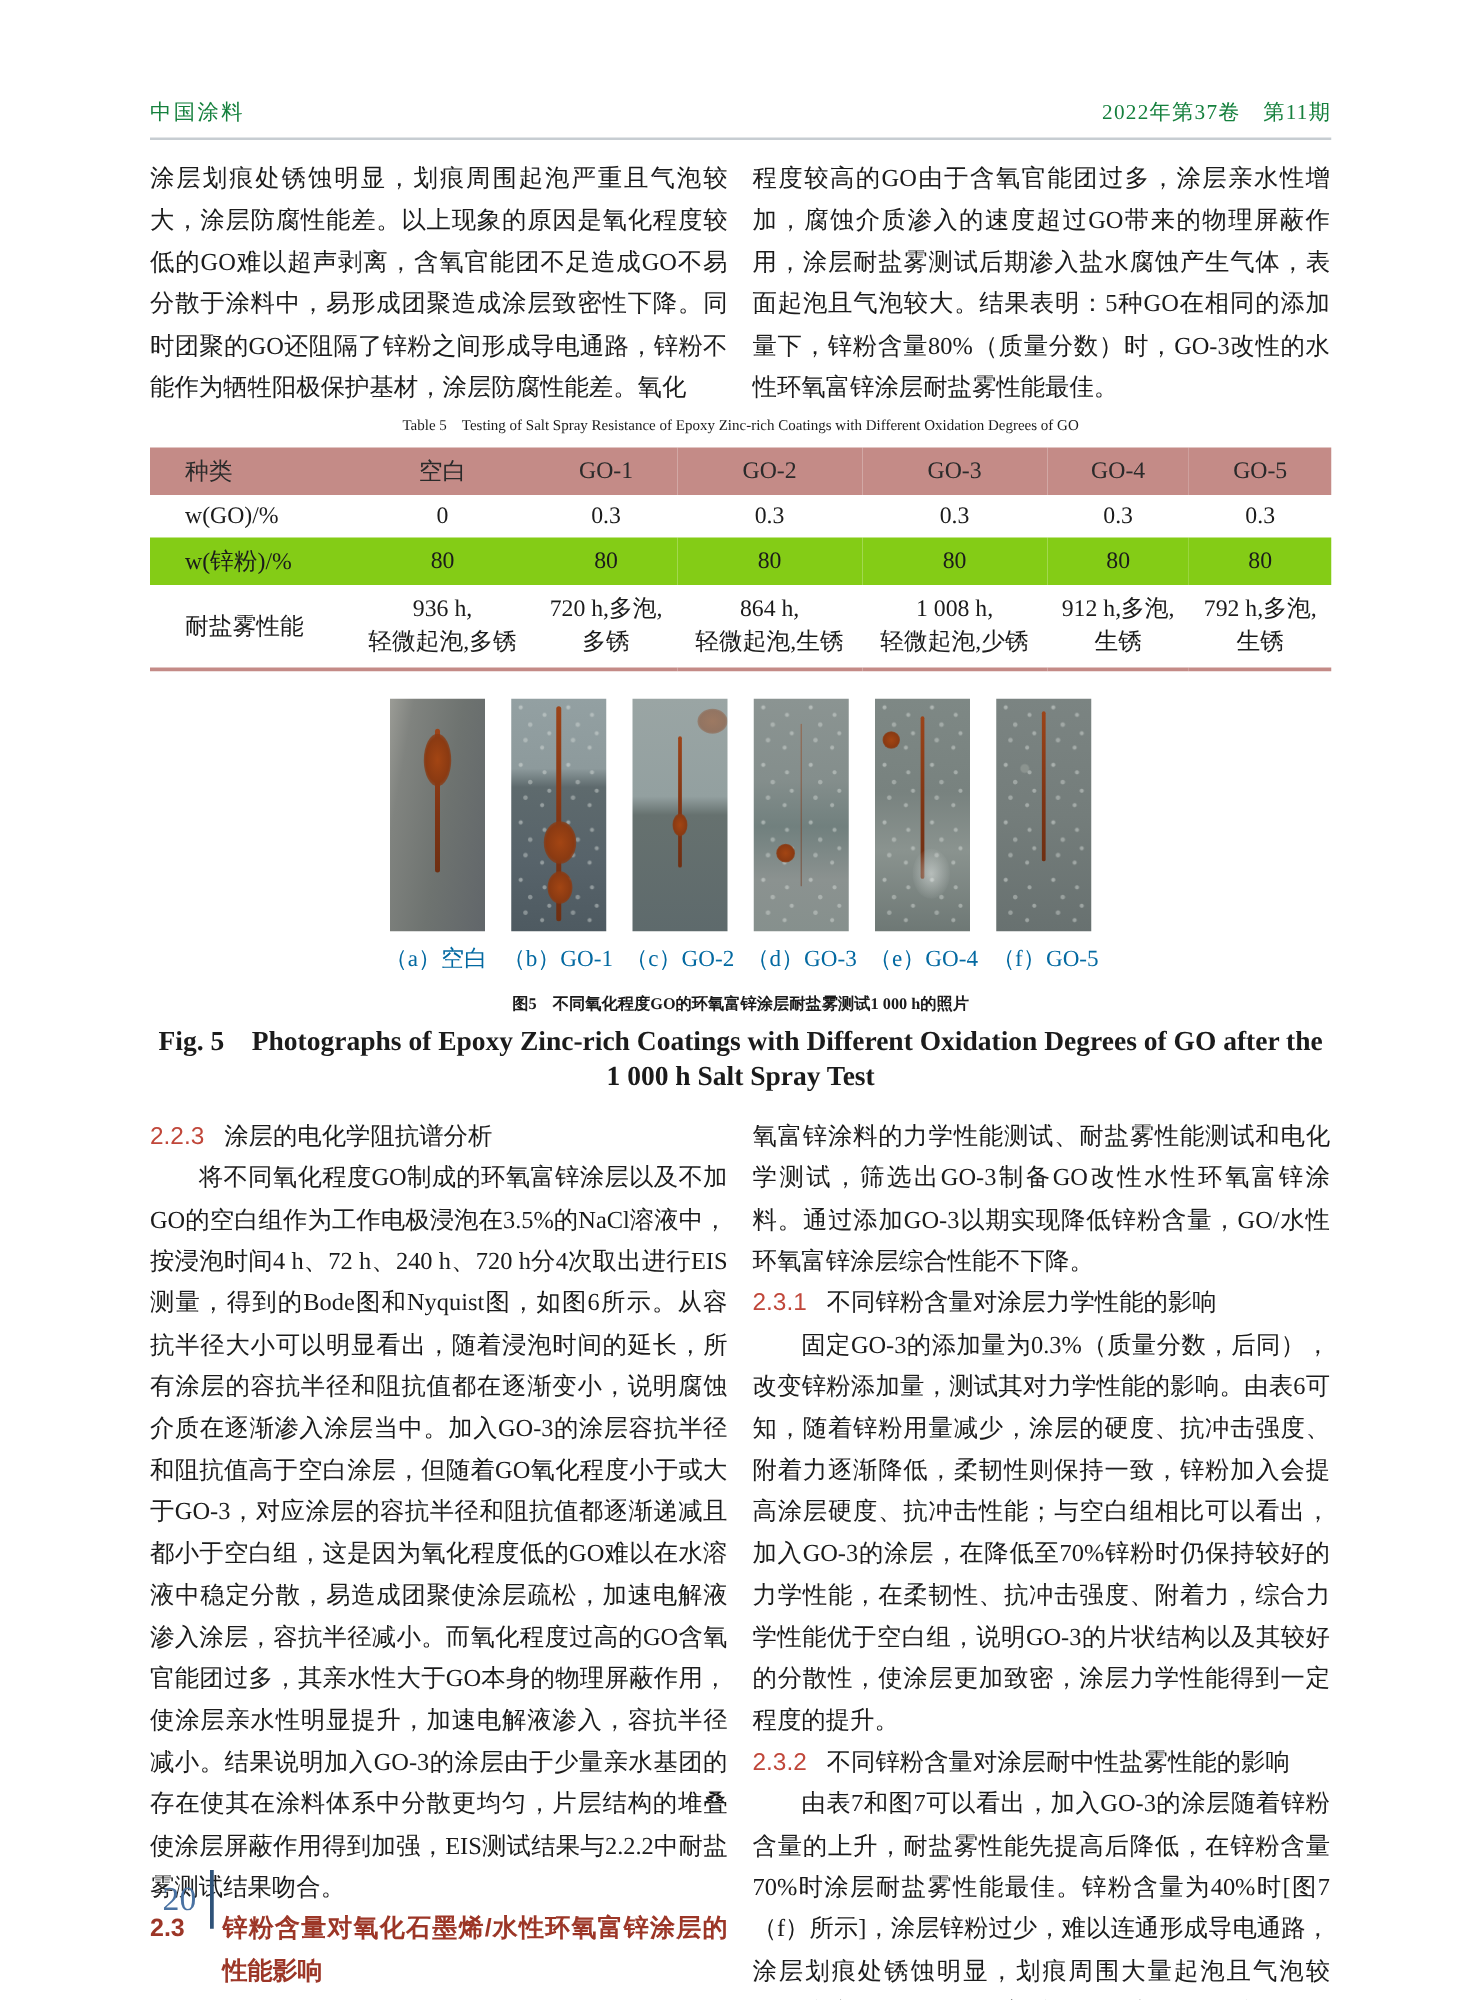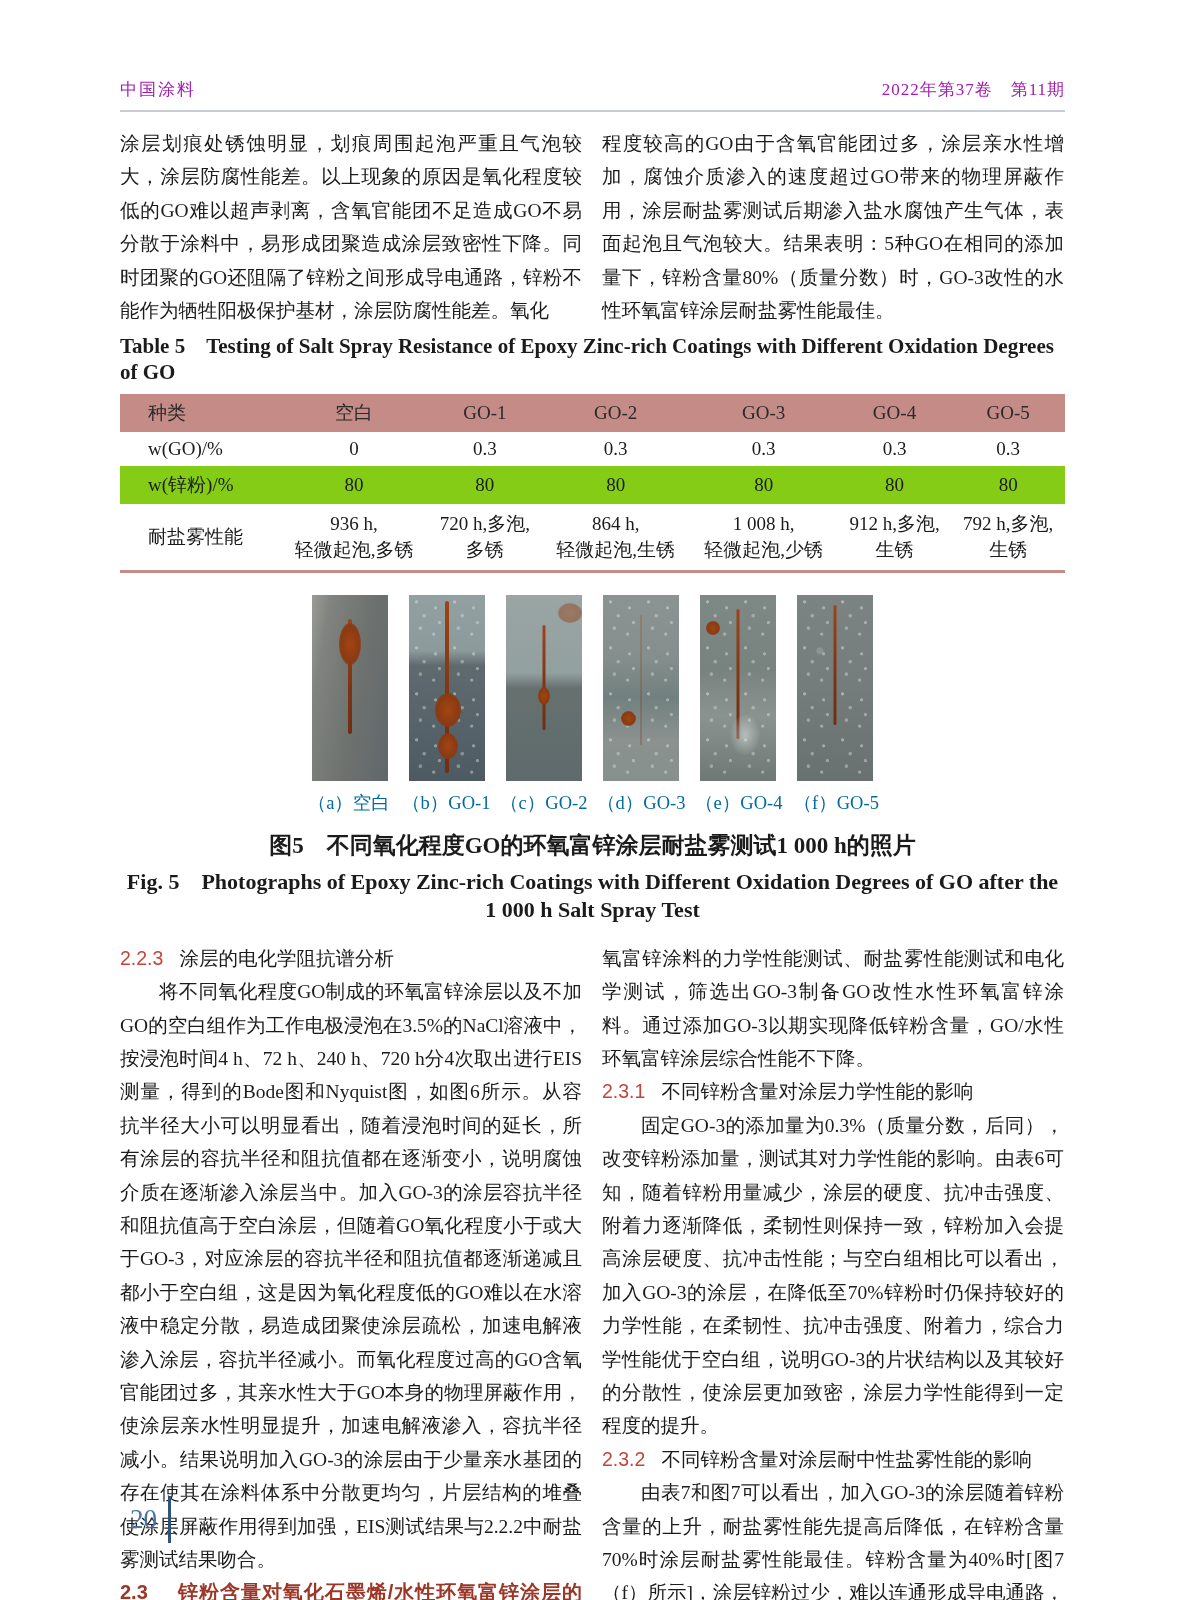--- a/index.html
+++ b/index.html
@@ -2,32 +2,32 @@
 <html><head>
 <meta charset="utf-8">
 <style>
   * { margin:0; padding:0; box-sizing:border-box; }
   html,body { width:1187px; height:1600px; background:#ffffff; }
   body { font-family:"Liberation Serif","DejaVu Serif",serif; color:#1b1b1b; position:relative; overflow:hidden; }
   .page { position:absolute; inset:0; padding:78px 122px 0 120px; }
 
   
   .hdr { display:flex; justify-content:space-between; align-items:flex-end;
-         color:#a21caf; font-size:17px; letter-spacing:2px;
+         color:#15803d; font-size:17px; letter-spacing:2px;
          border-bottom:2px solid #c7cdd2; padding-bottom:9px; }
   .hdr .right { letter-spacing:1px; }
 
   
   .cols { display:flex; gap:20px; margin-top:15px; }
   .col { width:462px; font-size:19.5px; line-height:33.4px; text-align:justify; }
   .indent { text-indent:2em; }
 
   
   .tcap-cn { text-align:center; font-weight:bold; font-size:19px; margin-top:16px; }
-  .tcap-en { text-align:left; font-weight:bold; font-size:21px; margin-top:5px; }
+  .tcap-en { text-align:center; font-weight:normal; font-size:12px; margin-top:5px; }
   table.t5 { width:100%; border-collapse:collapse; font-size:19px; margin-top:9px;
              border-bottom:3px solid #c48b87; }
   table.t5 th, table.t5 td { font-weight:normal; text-align:center; padding:6px 4px; }
   table.t5 thead tr { background:#c48b87; }
   table.t5 thead th { color:#2a2a2a; height:37px; }
   table.t5 .shade { background:#84cc16; }
   table.t5 .c0 { text-align:left; padding-left:28px; width:160px; }
   table.t5 .multiline { white-space:pre-line; line-height:1.35; padding:7px 2px; }
 
   
@@ -55,21 +55,21 @@
            background-image:radial-gradient(circle at 20% 15%, rgba(220,225,222,.5) 1.2px, transparent 2px),
                             radial-gradient(circle at 70% 28%, rgba(220,225,222,.45) 1.2px, transparent 2px),
                             radial-gradient(circle at 40% 45%, rgba(220,225,222,.4) 1.4px, transparent 2.2px),
                             radial-gradient(circle at 80% 60%, rgba(220,225,222,.45) 1.2px, transparent 2px),
                             radial-gradient(circle at 30% 72%, rgba(220,225,222,.4) 1.4px, transparent 2.2px),
                             radial-gradient(circle at 65% 85%, rgba(220,225,222,.45) 1.2px, transparent 2px);
            background-size:38px 46px; }
 
   .plabels { width:585px; margin:9px auto 0 auto; display:flex; }
   .plabel { width:97.5px; text-align:center; color:#0369a1; font-size:18.5px; }
-  .fcap-cn { text-align:center; font-weight:bold; font-size:23px; margin-top:15px; }
+  .fcap-cn { text-align:center; font-weight:bold; font-size:13px; margin-top:15px; }
   .fcap-en { text-align:center; font-weight:bold; font-size:22px; margin-top:6px; }
 
   
   .h3 { font-size:19.5px; line-height:33.4px; }
   .h3 .num { color:#c0473a; font-family:"Liberation Sans","DejaVu Sans",sans-serif; margin-right:16px; }
   .h2 { display:flex; color:#9c3627; font-weight:bold; font-size:20px; line-height:33.4px;
         font-family:"Liberation Sans","DejaVu Sans",sans-serif; }
   .h2 .num { width:58px; flex:none; }
   .h2 .ttl { flex:1; }
 

